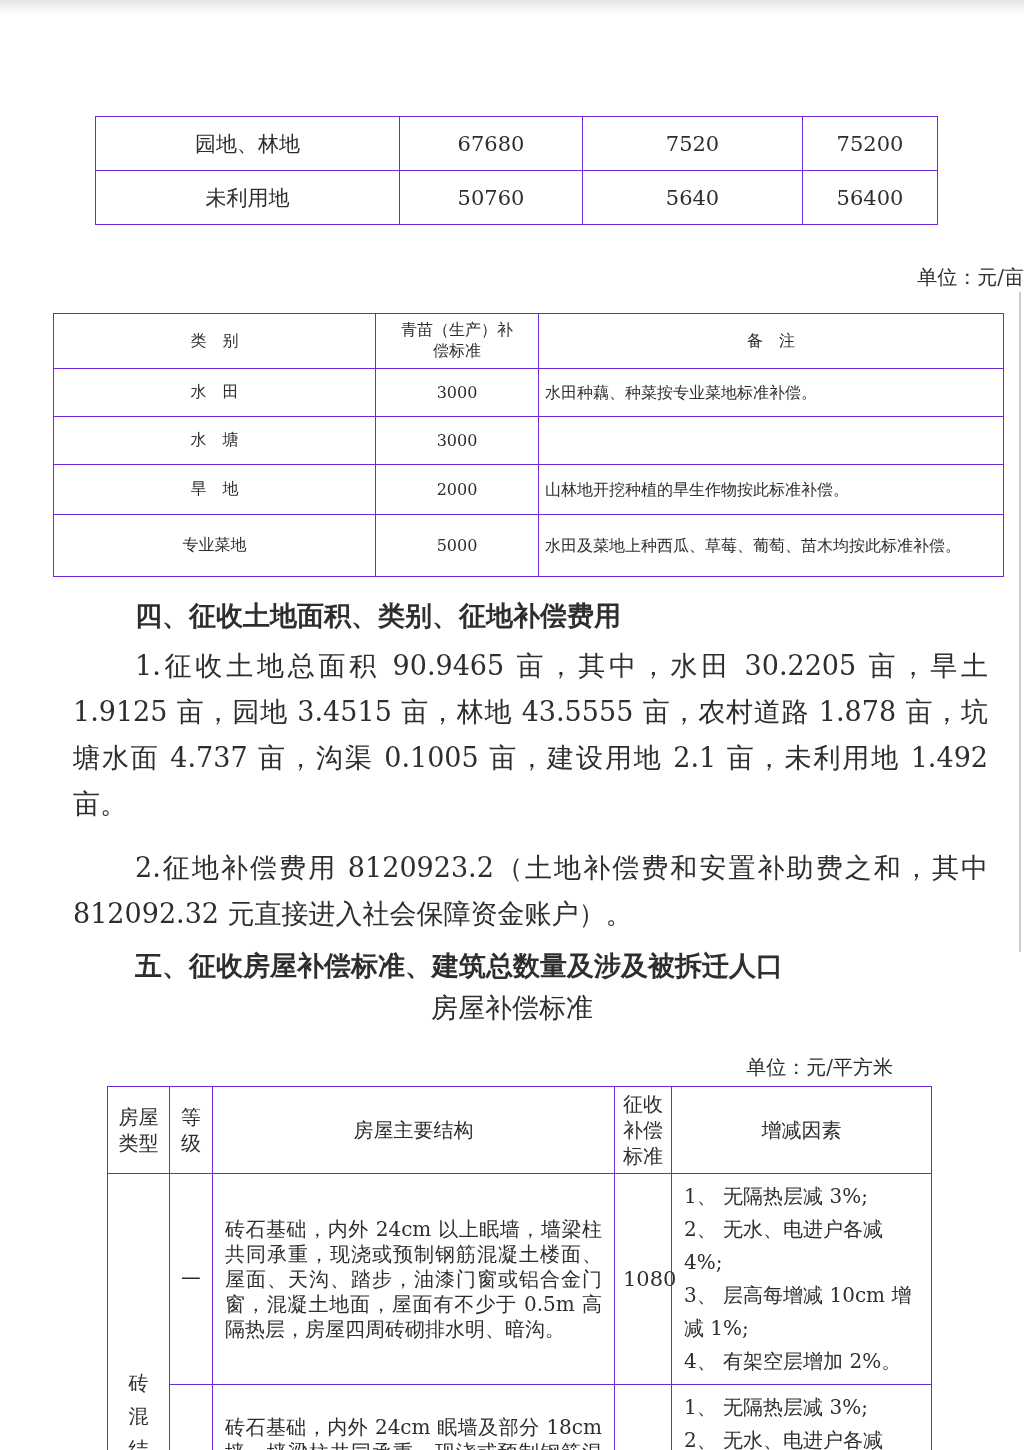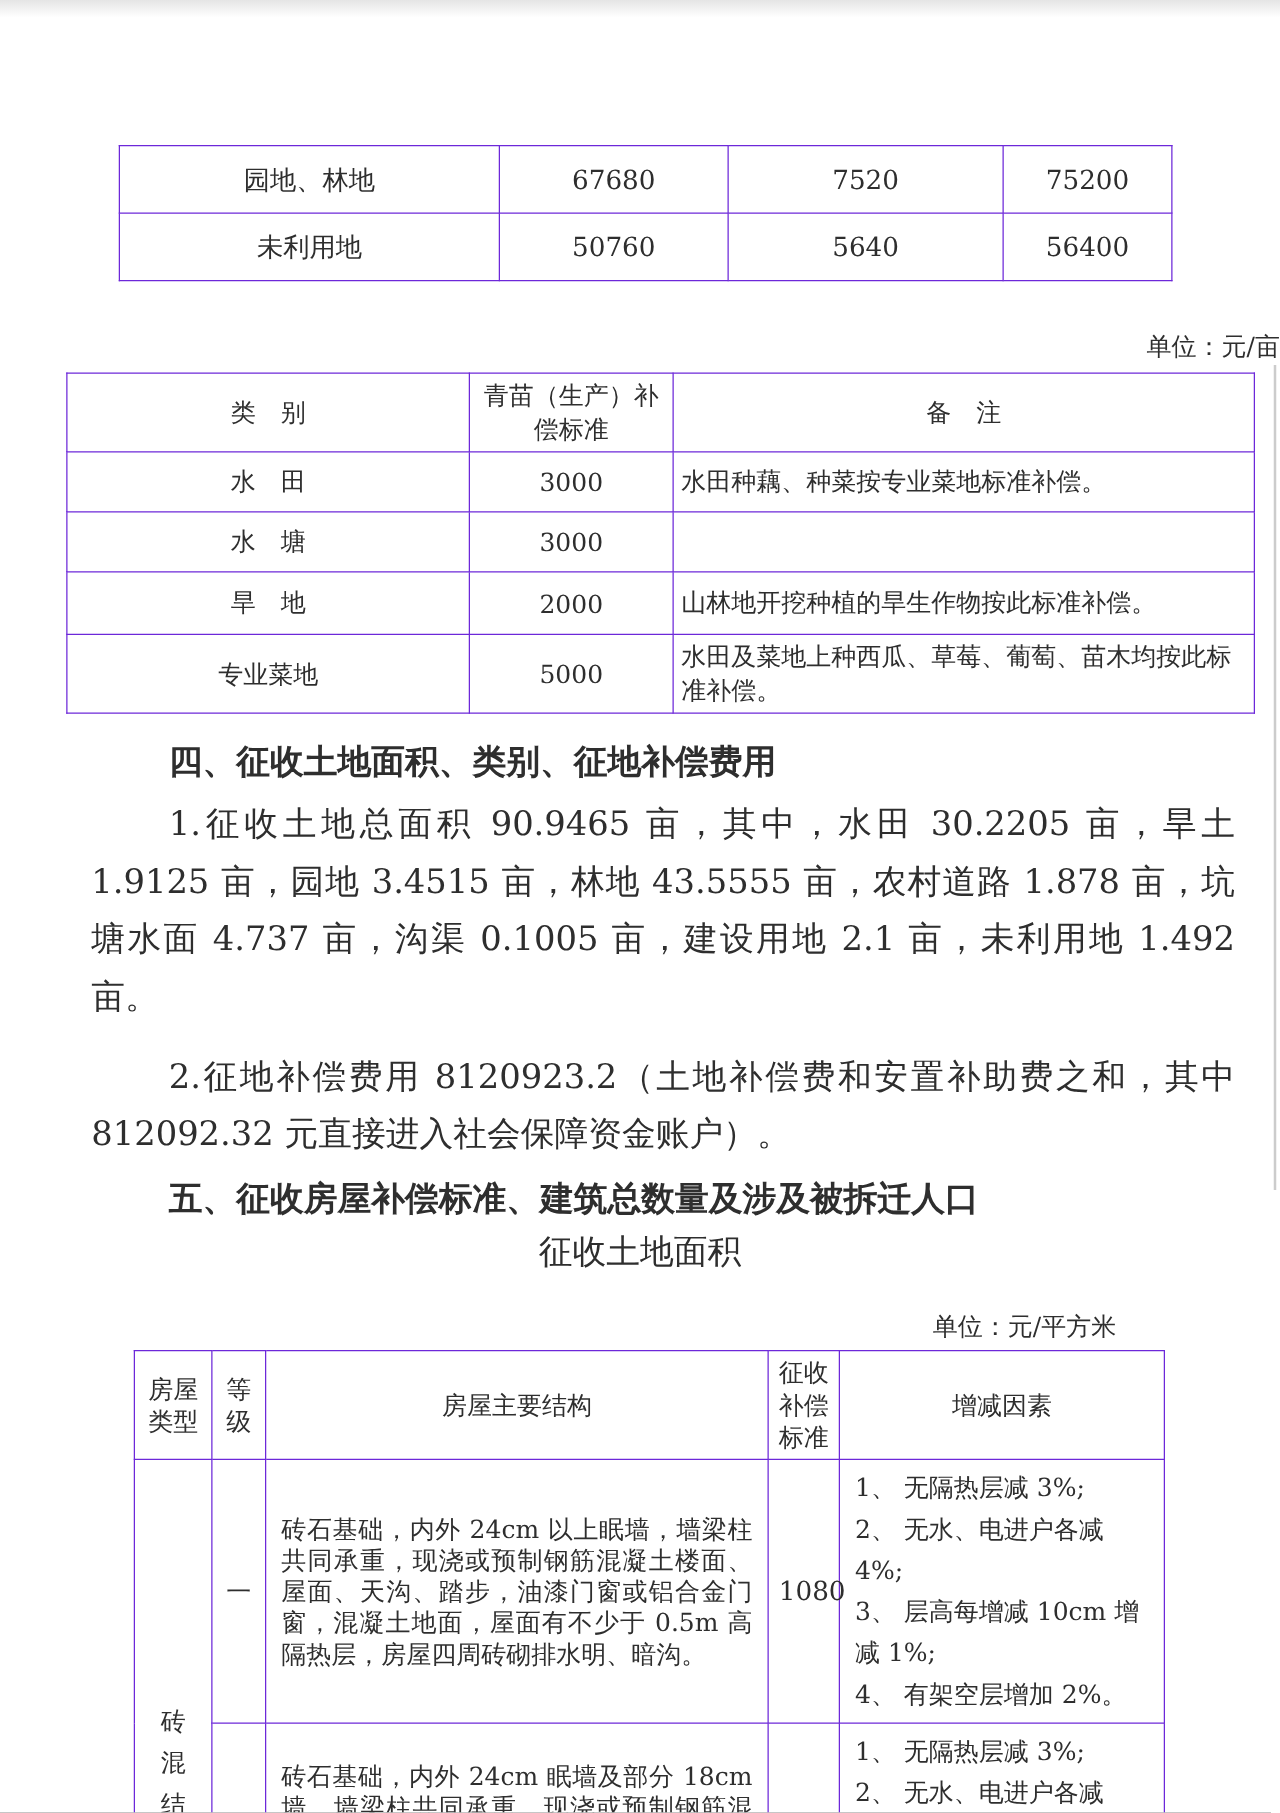--- a/index.html
+++ b/index.html
@@ -29,21 +29,21 @@
   
   .t1{width:842px;margin:116px 0 0 95px;font-size:21px;}
   .t1 td{height:54px;}
   .t1 .c0{width:304px;} .t1 .c1{width:183px;} .t1 .c2{width:220px;} .t1 .c3{width:135px;}
 
   
   .unit1{margin-top:40px;font-size:20px;line-height:24px;text-align:right;}
   .unit2{margin-top:30px;font-size:20px;line-height:24px;text-align:right;padding-right:131px;}
 
   
-  .t2{width:950px;margin:9px 0 0 53px;font-size:20px;}
+  .t2{width:950px;margin:24px 0 0 53px;font-size:16px;}
   .t2 .c0{width:322px;} .t2 .c1{width:163px;} .t2 .c2{width:465px;}
   .t2 .hrow td{height:55px;}
   .t2 .r td{height:48px;}
   .t2 .rl td{height:50px;}
   .t2 .rt td{height:62px;}
   .t2 td.remark{text-align:left;padding-left:6px;line-height:27px;}
 
   
   .h4{margin:22px 0 0 135px;font-size:27px;font-weight:bold;line-height:34px;}
   .para{margin:10px 36px 0 73px;font-size:27px;line-height:46px;
@@ -130,21 +130,21 @@
         <td class="remark">水田及菜地上种西瓜、草莓、葡萄、苗木均按此标准补偿。</td>
       </tr>
     </tbody>
   </table>
 
   <div class="h4">四、征收土地面积、类别、征地补偿费用</div>
   <div class="para">1.征收土地总面积 90.9465 亩，其中，水田 30.2205 亩，旱土 1.9125 亩，园地 3.4515 亩，林地 43.5555 亩，农村道路 1.878 亩，坑塘水面 4.737 亩，沟渠 0.1005 亩，建设用地 2.1 亩，未利用地 1.492 亩。</div>
   <div class="para para2">2.征地补偿费用 8120923.2（土地补偿费和安置补助费之和，其中 812092.32 元直接进入社会保障资金账户）。</div>
 
   <div class="h5">五、征收房屋补偿标准、建筑总数量及涉及被拆迁人口</div>
-  <div class="subtitle">征收土地面积</div>
+  <div class="subtitle">房屋补偿标准</div>
   <div class="unit2">单位：元/平方米</div>
 
   <table class="t3">
     <colgroup>
         <col class="c0">
         <col class="c1">
         <col class="c2">
         <col class="c3">
         <col class="c4">
       </colgroup>

